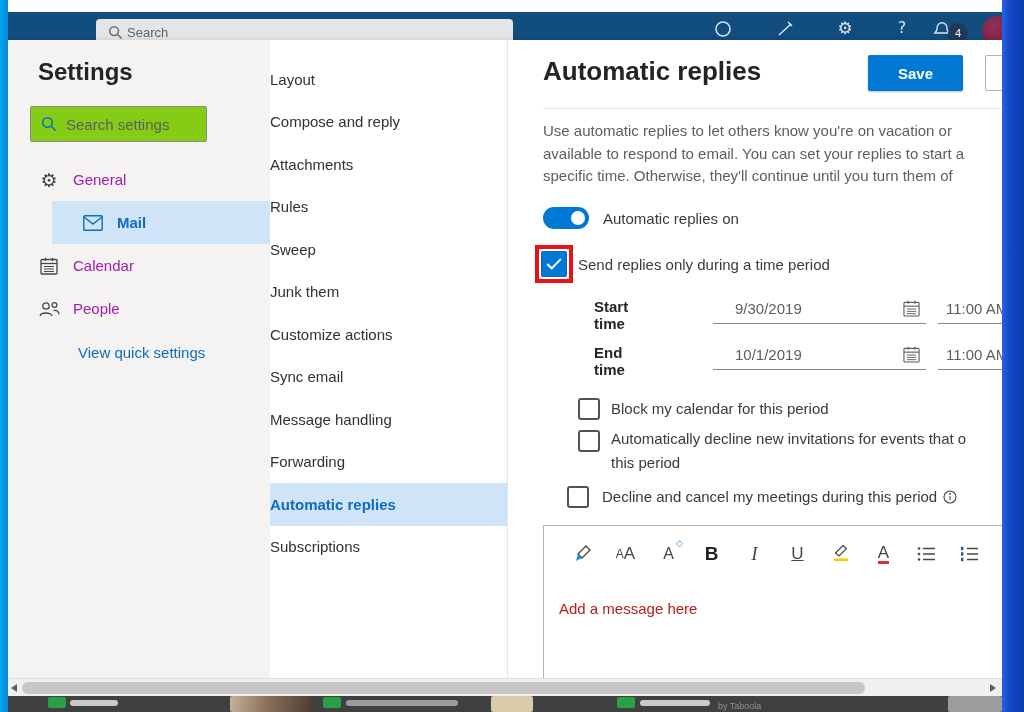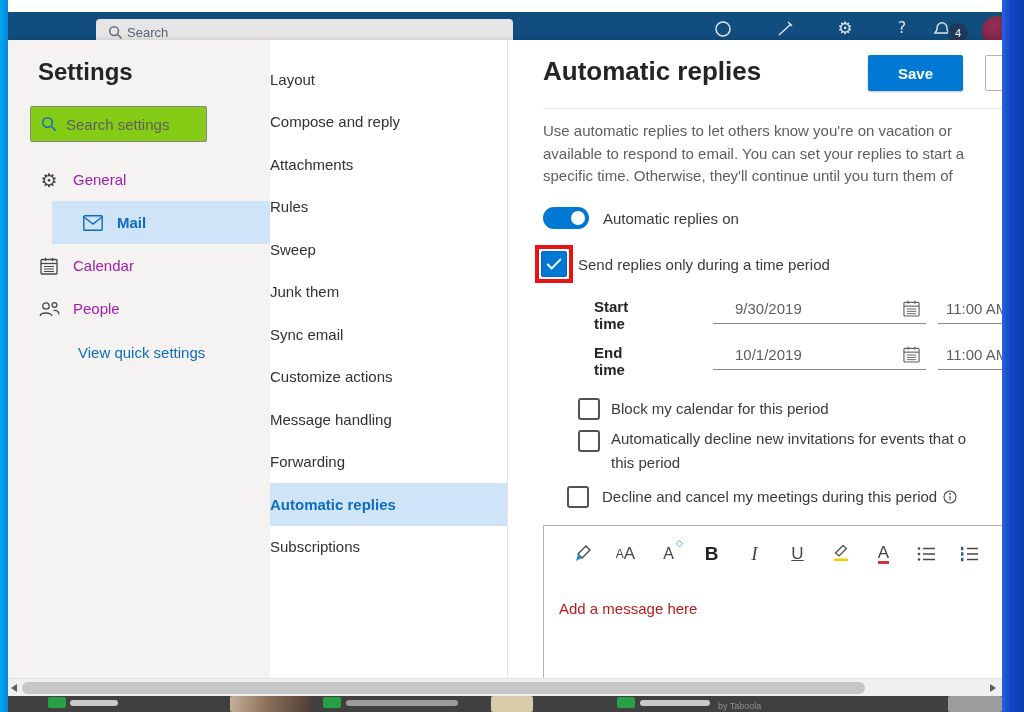--- a/index.html
+++ b/index.html
@@ -220,22 +220,22 @@
         <div class="sb-link">View quick settings</div>
       </div>
 
       <div class="cats">
         <div class="cat">Layout</div>
         <div class="cat">Compose and reply</div>
         <div class="cat">Attachments</div>
         <div class="cat">Rules</div>
         <div class="cat">Sweep</div>
         <div class="cat">Junk them</div>
+        <div class="cat">Customize actions</div>
         <div class="cat">Sync email</div>
-        <div class="cat">Customize actions</div>
         <div class="cat">Message handling</div>
         <div class="cat">Forwarding</div>
         <div class="cat sel">Automatic replies</div>
         <div class="cat">Subscriptions</div>
       </div>
 
       <div class="panel">
         <div class="p-title">Automatic replies</div>
         <button class="btn-save">Save</button>
         <button class="btn-discard"></button>

